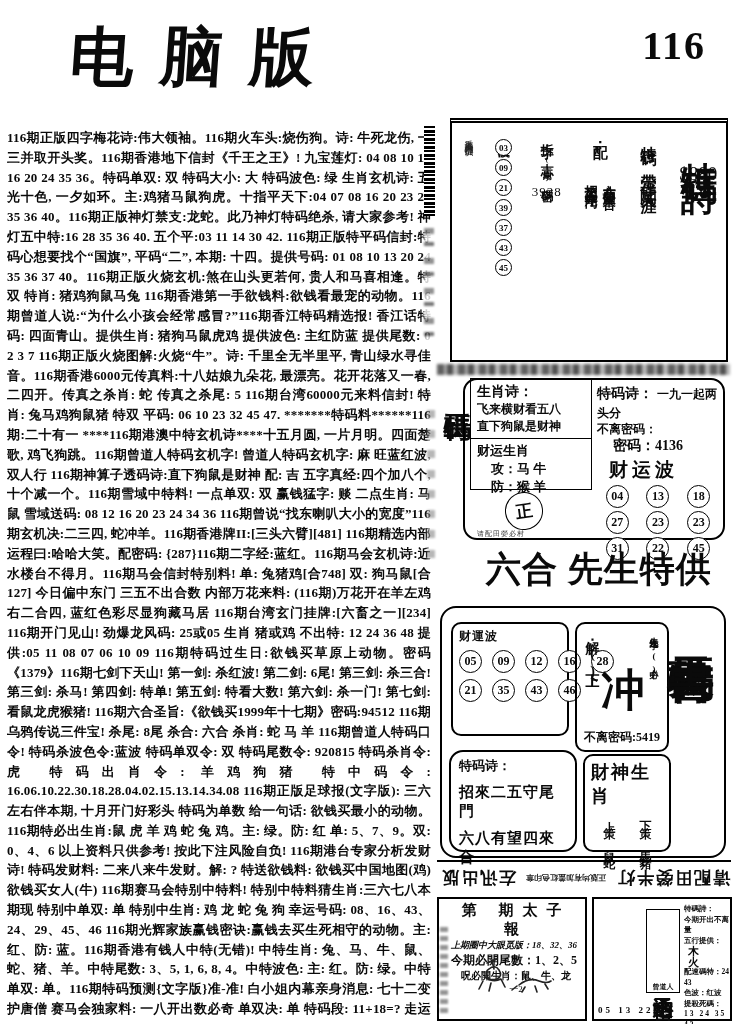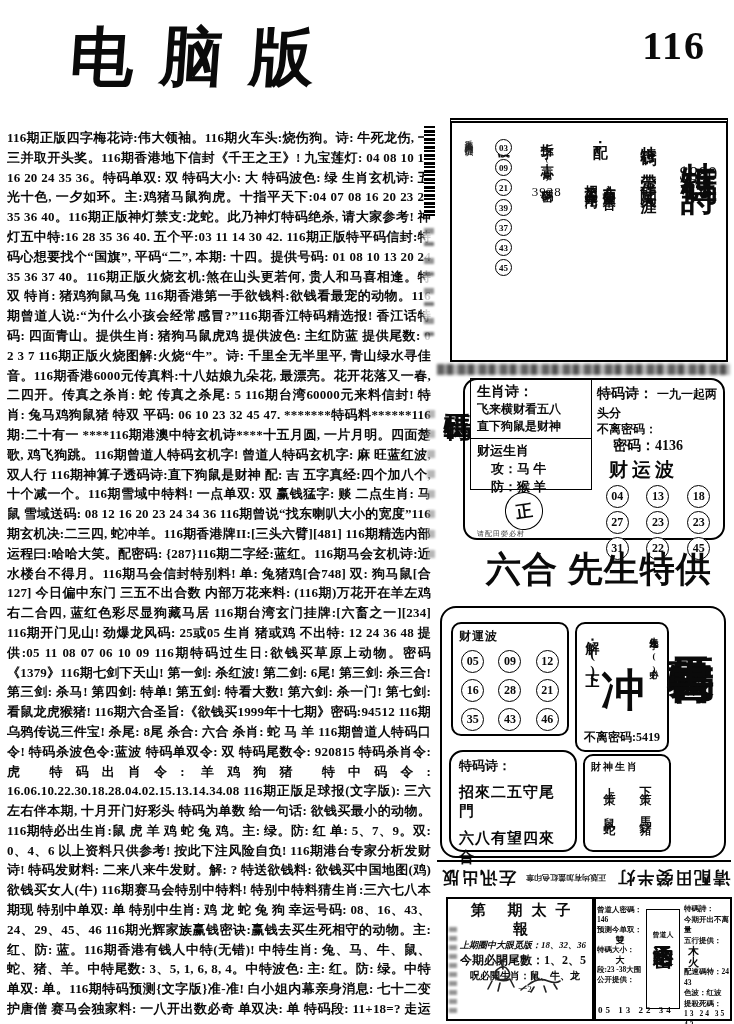--- a/index.html
+++ b/index.html
@@ -69,66 +69,66 @@
   .z-mima{font-size:14px;font-weight:800;padding-left:16px;}
   .z-cwt{font-size:19px;font-weight:900;letter-spacing:4px;margin:2px 0 2px 12px;}
   .z-grid{display:grid;grid-template-columns:repeat(3,1fr);gap:3px 8px;justify-items:center;padding:0 4px;}
   
   .liuhe-heading{position:absolute;left:486px;top:546px;font-size:35px;font-weight:900;letter-spacing:1px;white-space:nowrap;}
   .liuhe-box{position:absolute;left:440px;top:606px;width:286px;height:252px;border:2.5px solid #000;
              border-radius:16px;box-sizing:border-box;}
   .lh-cw{position:absolute;left:9px;top:14px;width:118px;height:114px;border:2px solid #000;border-radius:10px;
          padding:4px 6px;box-sizing:border-box;}
   .lh-cw-label{font-size:12px;font-weight:800;letter-spacing:1px;}
-  .lh-grid{display:grid;grid-template-columns:repeat(3,1fr);gap:6px 10px;justify-items:center;margin-top:5px;}
+  .lh-grid{display:grid;grid-template-columns:repeat(5,1fr);gap:6px 10px;justify-items:center;margin-top:5px;}
   .lh-mid{position:absolute;left:133px;top:14px;width:94px;height:130px;border:2px solid #000;border-radius:10px;
           box-sizing:border-box;display:flex;flex-direction:column;}
   .lh-mid-row{flex:1;display:flex;flex-direction:row;align-items:flex-start;justify-content:space-between;padding:6px 5px 0 6px;}
   .lh-jie{font-size:14px;font-weight:800;letter-spacing:1px;}
   .lh-big{font-size:44px;font-weight:900;align-self:center;margin-top:22px;}
   .lh-song{font-size:9px;font-weight:700;letter-spacing:1px;}
   .lh-mima{font-size:12px;font-weight:800;text-align:center;padding-bottom:4px;}
   .lh-tianshu{position:absolute;right:5px;top:12px;font-size:46px;font-weight:900;line-height:1.22;}
   .lh-poem{position:absolute;left:7px;top:142px;width:128px;height:102px;border:2px solid #000;border-radius:14px;
            padding:5px 8px;box-sizing:border-box;}
   .lh-poem-title{font-size:13px;font-weight:800;}
   .lh-poem-line{font-size:15px;font-weight:800;margin-top:8px;letter-spacing:1px;}
   .lh-caishen{position:absolute;left:141px;top:146px;width:88px;height:98px;border:2px solid #000;border-radius:10px;
               padding:4px 6px;box-sizing:border-box;}
-  .lh-cs-title{font-size:10px;font-weight:800;letter-spacing:2px;}
+  .lh-cs-title{font-size:18px;font-weight:800;letter-spacing:2px;}
   .lh-cs-cols{display:flex;flex-direction:row-reverse;justify-content:space-around;margin-top:3px;}
   .lh-cs-col{font-size:12px;font-weight:700;letter-spacing:6px;}
   
   .print-line{position:absolute;left:437px;top:860px;width:294px;border-top:2.5px solid #000;}
   .footer-row{position:absolute;left:440px;top:866px;width:290px;display:flex;align-items:center;
               justify-content:space-between;}
   .flip{transform:rotate(180deg);}
   .fr-big{font-size:17px;font-weight:800;letter-spacing:2px;filter:blur(.3px);}
   .fr-small{font-size:8px;font-weight:700;color:#222;filter:blur(.4px);}
   
   .taizibao{position:absolute;left:437px;top:897px;width:150px;height:124px;border:2px solid #000;
-            box-sizing:border-box;padding:2px 4px 2px 12px;margin-left:9px;}
+            box-sizing:border-box;padding:2px 4px 2px 12px;}
   .tz-side{position:absolute;left:1px;top:28px;width:8px;height:88px;
            background:repeating-linear-gradient(180deg,#666 0 5px,#fff 5px 9px);filter:blur(1px);opacity:.7;}
   .tz-header{font-size:15px;font-weight:800;letter-spacing:9px;text-align:center;}
   .tz-l1{font-size:9px;font-style:italic;font-weight:700;letter-spacing:0;}
   .tz-l2{font-size:12px;font-weight:800;}
   .tz-l3{font-size:10px;font-weight:700;padding-left:10px;}
   .tz-mark{font-size:9px;text-align:center;}
   .tz-horse{position:absolute;left:28px;top:58px;}
   .tz-tigong{position:absolute;left:8px;top:92px;font-size:9px;font-style:italic;font-weight:700;line-height:10px;width:136px;}
   .tz-tigong .ind{padding-left:34px;}
   
   .toumihan{position:absolute;left:592px;top:897px;width:140px;height:124px;border:2px solid #000;
             box-sizing:border-box;}
   .tm-left{position:absolute;left:3px;top:6px;width:46px;font-size:7.5px;font-weight:700;line-height:10px;}
   .tm-left .ctr{text-align:center;font-size:9px;}
   .tm-nums{position:absolute;left:4px;top:106px;font-size:9px;font-weight:700;letter-spacing:3px;white-space:nowrap;}
-  .tm-center{position:absolute;left:52px;top:10px;width:34px;height:100px;border:1.5px solid #000;
-             box-sizing:border-box;display:flex;flex-direction:column;align-items:center;justify-content:flex-start;padding-top:19px;}
+  .tm-center{position:absolute;left:52px;top:10px;width:34px;height:84px;border:1.5px solid #000;
+             box-sizing:border-box;display:flex;flex-direction:column;align-items:center;justify-content:flex-end;padding-top:19px;}
   .tm-center .big{font-size:21px;font-weight:900;line-height:1.15;}
   .tm-center .sub{font-size:7px;font-weight:700;margin-top:1px;}
   .tm-right{position:absolute;left:90px;top:5px;width:48px;font-size:7.5px;font-weight:700;line-height:10.5px;}
   .tm-right .wuxing{font-size:11px;font-weight:800;letter-spacing:12px;padding-left:4px;}
   .tm-right .nums{letter-spacing:2px;}
 </style>
 </head>
 <body>
 
 <div class="page">
@@ -272,29 +272,20 @@
     <svg class="tz-horse" width="86" height="36" viewBox="0 0 86 36">
       <g fill="none" stroke="#222" stroke-width="1.6" stroke-linecap="round">
         <path d="M20 6 L30 2 M25 4 L27 12 M22 12 q6 -5 10 1 q4 6 -2 9 q-7 3 -10 -3 q-2 -5 2 -7z"></path>
         <path d="M18 20 q8 6 16 2 M16 24 l-4 8 M24 26 l-2 8 M34 22 l4 8"></path>
         <path d="M52 28 q10 -8 20 -4 q8 3 12 0 M58 30 l-3 5 M68 29 l2 6 M78 27 l3 5 M50 29 l-5 4"></path>
       </g>
     </svg>
   </div>
 
   <div class="toumihan">
-    <div class="tm-left">
-      <div>曾道人密碼：146</div>
-      <div>预测今单双：</div>
-      <div class="ctr">雙</div>
-      <div>特碼大小：</div>
-      <div class="ctr">大</div>
-      <div>段:23 -38大围</div>
-      <div>公开提供：</div>
-    </div>
     <div class="tm-nums">05  13  22  34</div>
     <div class="tm-center">
       <span class="v big">透密函</span>
       <span class="sub">曾道人</span>
     </div>
     <div class="tm-right">
       <div>特碼詩：</div>
       <div>今期开出不离量</div>
       <div>五行提供：</div>
       <div class="wuxing">木火</div>

